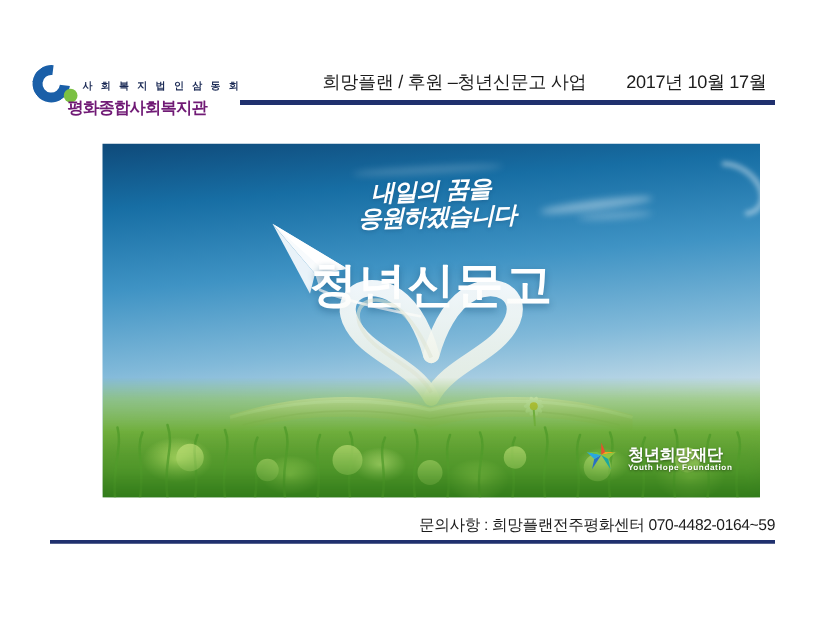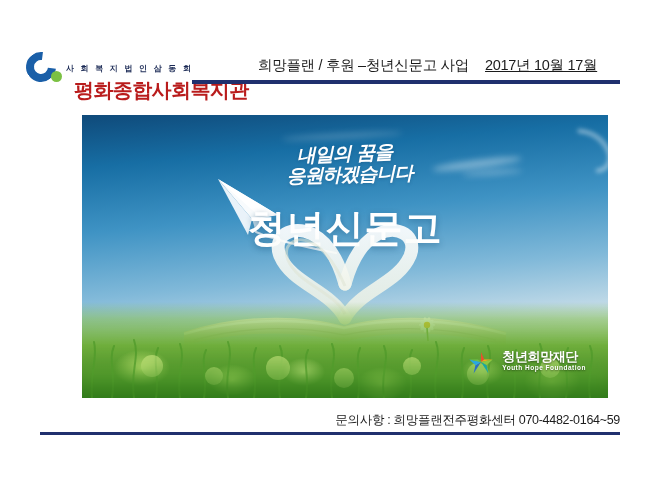--- a/index.html
+++ b/index.html
@@ -58,40 +58,38 @@
     left: 40px; top: 11px;
     font-size: 8px;
     letter-spacing: 2.2px;
     color: #1b2a55;
     font-weight: bold;
     white-space: nowrap;
   }
   .brand-main {
     position: absolute;
     left: 28px; top: 25px;
-    font-size: 20px;
+    font-size: 13px;
     letter-spacing: -0.6px;
-    color: #b91c1c;
+    color: #701a75;
     font-weight: bold;
     white-space: nowrap;
-    margin-left: 20px;
   }
 
   .header-title {
     position: absolute;
     left: 258px;
     top: 56px;
     font-size: 14.5px;
     color: #1c1c1c;
     white-space: nowrap;
     letter-spacing: -0.3px;
   }
   .header-date {
-    margin-left: 16px;
-    text-decoration: underline;
+    margin-left: 32px;
   }
   .header-rule {
     position: absolute;
     left: 192px;
     top: 80px;
     width: 428px;
     height: 3px;
     background: #20306e;
     border-top: 1px solid #20306e;
   }
@@ -214,21 +212,21 @@
     filter: blur(5px);
   }
 
   
   .sponsor {
     position: absolute;
     right: 22px;
     bottom: 20px;
     height: 28px;
     display: flex;
-    align-items: flex-start;
+    align-items: flex-end;
     gap: 7px;
   }
   .sponsor-star { width: 28px; height: 26px; }
   .sponsor-text { line-height: 1; }
   .sponsor-kr {
     display: block;
     color: #ffffff;
     font-size: 13px;
     font-weight: bold;
     letter-spacing: -0.4px;

